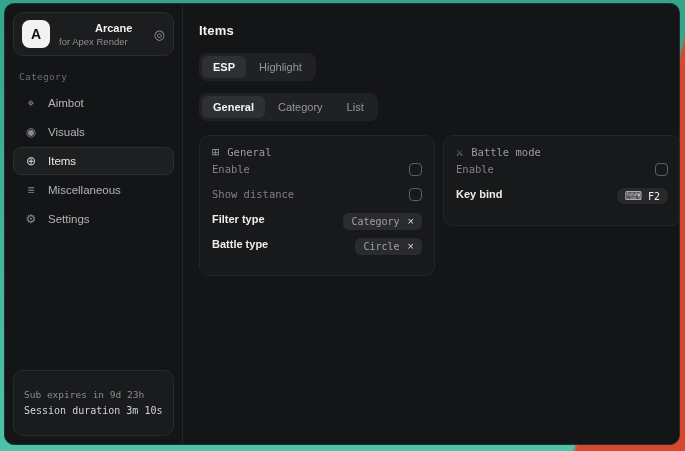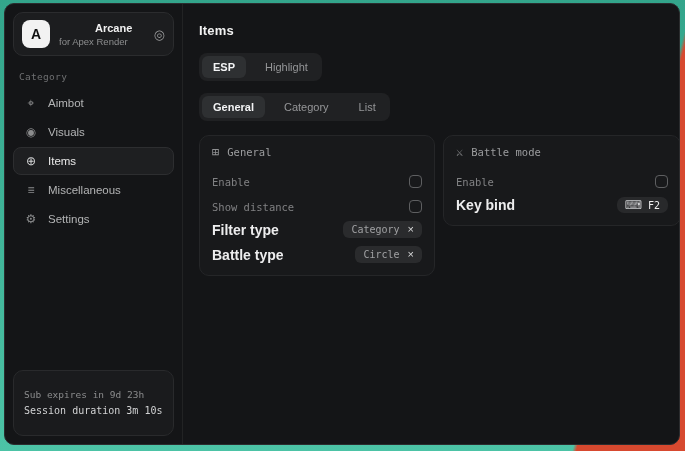--- a/index.html
+++ b/index.html
@@ -55,41 +55,41 @@
     padding:16px 10px; font-family:"DejaVu Sans Mono", monospace; line-height:1.65;
   }
   .status-line1 { font-size:9.5px; color:#8b8c8d; }
   .status-line2 { font-size:10px; color:#d2d3d4; }
 
   
   .main { flex:1; padding:14px 16px; }
   .page-title { font-size:13px; font-weight:bold; color:#f1f1f1; letter-spacing:.2px; margin:5px 0 15px; }
 
   .seg-row { margin-bottom:12px; }
-  .seg { display:inline-flex; background:#202123; border-radius:8px; padding:3px; gap:8px; }
+  .seg { display:inline-flex; background:#202123; border-radius:8px; padding:3px; gap:2px; }
   .seg-opt {
     border:none; background:transparent; color:#95969
 8; font-size:11px;
     padding:5px 11px; border-radius:6px; cursor:pointer; font-family:inherit; color:#959698;
   }
   .seg-opt.active { background:#2e3032; color:#f3f4f5; font-weight:bold; }
 
   .cards { display:flex; gap:8px; align-items:flex-start; margin-top:14px; }
   .card { background:#18191b; border:1px solid #252628; border-radius:10px; padding:10px 12px 12px; }
   .card-general { width:236px; }
   .card-battle  { width:238px; }
   .card-head {
     display:flex; align-items:center; gap:8px; margin-bottom:5px;
     font-family:"DejaVu Sans Mono", monospace; font-size:10.5px; color:#9c9d9f;
   }
   .card-head .card-icon { font-size:12px; line-height:1; color:#8f9092; }
 
-  .row { display:flex; justify-content:space-between; align-items:flex-end; min-height:25px; }
+  .row { display:flex; justify-content:space-between; align-items:flex-start; min-height:25px; }
   .label-dim { font-family:"DejaVu Sans Mono", monospace; font-size:10.5px; color:#808183; }
-  .label-strong { font-size:14px; font-weight:bold; color:#ededee; }
+  .label-strong { font-size:11px; font-weight:bold; color:#ededee; }
 
   .checkbox {
     width:13px; height:13px; border:1.5px solid #5e5f61; border-radius:4px;
     background:transparent; cursor:pointer; flex:none;
   }
 
   .chip {
     display:flex; align-items:center; gap:8px; background:#2a2b2d;
     border-radius:6px; padding:3px 8px; cursor:pointer;
   }

